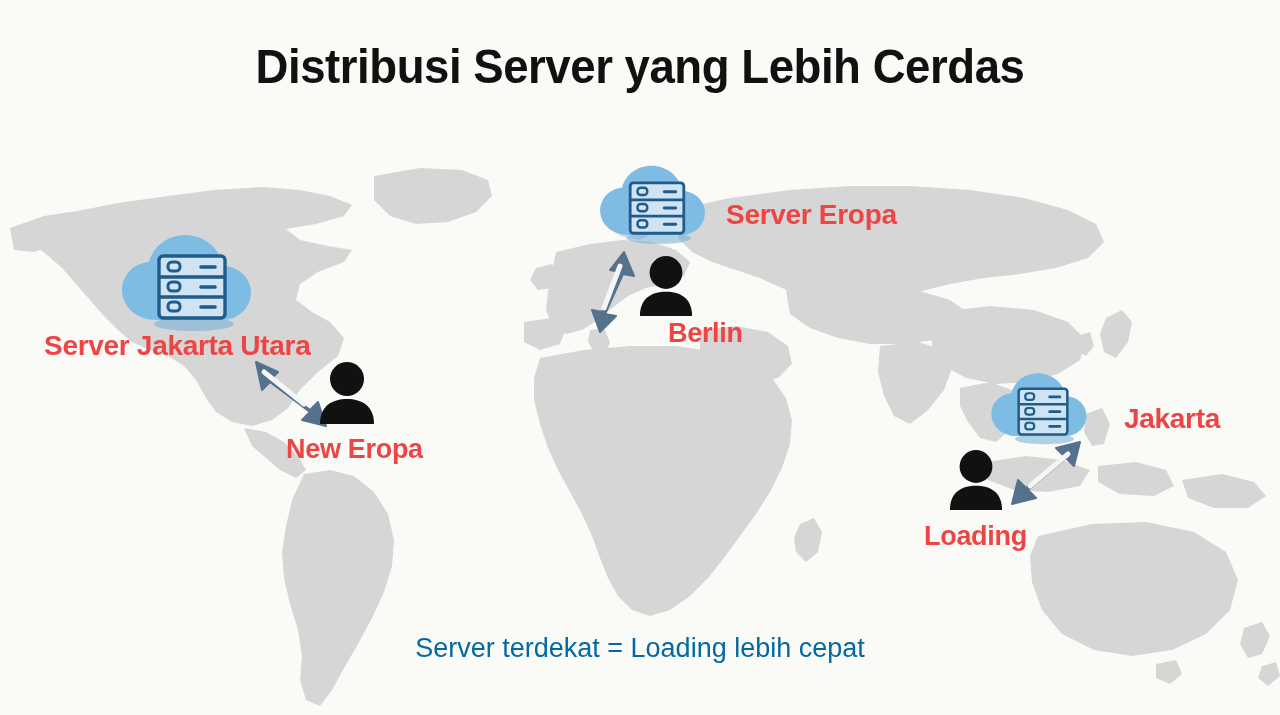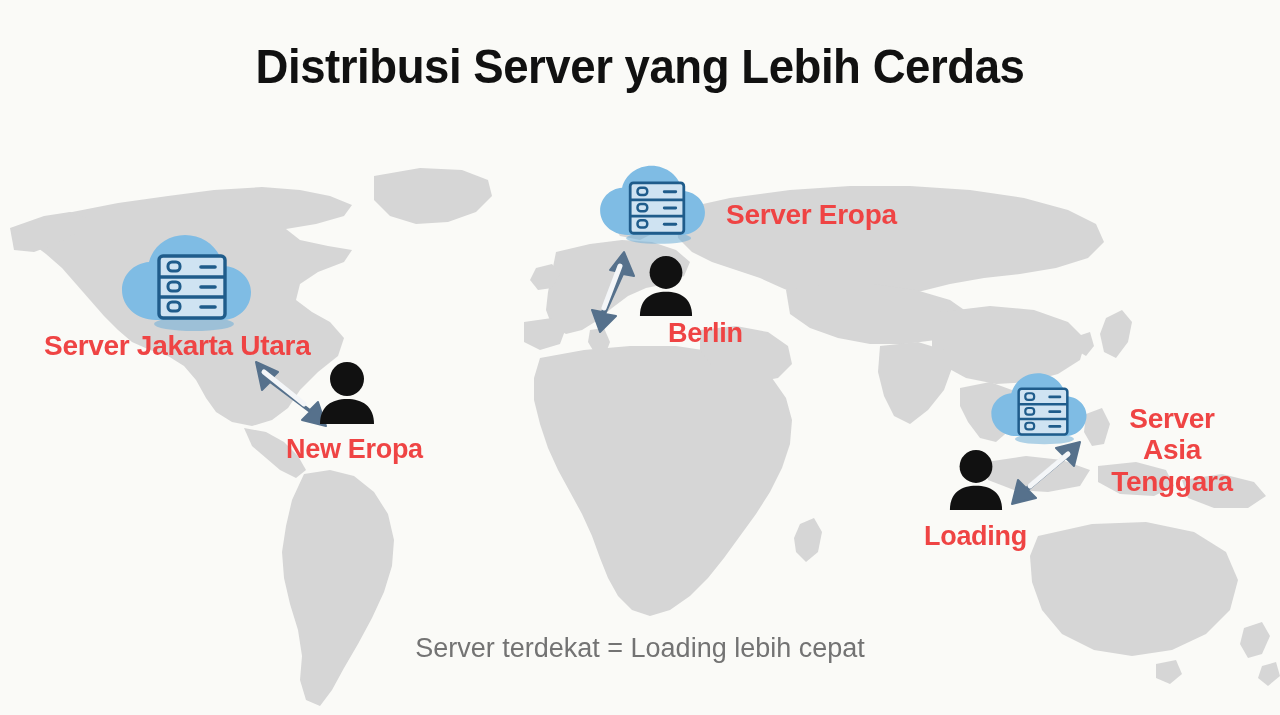--- a/index.html
+++ b/index.html
@@ -35,21 +35,21 @@
     white-space:nowrap;
   }
 
   
   #caption {
     position:absolute;
     top:633px; left:0; width:1280px;
     text-align:center;
     font-size:27px;
     font-weight:normal;
-    color:#737373;
+    color:#0369a1;
     white-space:nowrap;
   }
 
   
   .node { position:absolute; }
 
   .cloud-icon { position:absolute; }
 
   .label {
     position:absolute;
@@ -243,22 +243,21 @@
         <rect x="9" y="6" width="12" height="9" rx="4" fill="none" stroke="#1F5C8B" stroke-width="3"></rect>
         <rect x="9" y="26" width="12" height="9" rx="4" fill="none" stroke="#1F5C8B" stroke-width="3"></rect>
         <rect x="9" y="46" width="12" height="9" rx="4" fill="none" stroke="#1F5C8B" stroke-width="3"></rect>
         <line x1="42" y1="11" x2="56" y2="11" stroke="#1F5C8B" stroke-width="3.6" stroke-linecap="round"></line>
         <line x1="42" y1="31" x2="56" y2="31" stroke="#1F5C8B" stroke-width="3.6" stroke-linecap="round"></line>
         <line x1="42" y1="51" x2="56" y2="51" stroke="#1F5C8B" stroke-width="3.6" stroke-linecap="round"></line>
       </g>
     </svg>
 
     <div class="label server two-line" style="left:1082px; top:403px; width:180px; text-align:left;">
-      <span style="display:block; text-align:center;">Server</span>
-      <span style="display:block; text-align:center;">Asia Tenggara</span>
+      <span style="display:block; text-align:center;">Jakarta</span>
     </div>
 
     <svg class="arrow" style="left:1008px; top:440px;" width="80" height="68" viewBox="0 0 80 68" xmlns="http://www.w3.org/2000/svg">
       <path d="M72 2 L66 26 L58 18 L20 50 L28 58 L4 64 L10 40 L18 48 L56 16 L48 8 Z" fill="#56718C" stroke="#56718C" stroke-width="2" stroke-linejoin="round"></path>
       <path d="M60 14 L22 46" stroke="#F4F6F8" stroke-width="5" stroke-linecap="round"></path>
     </svg>
 
     <svg class="person" style="left:948px; top:450px;" width="56" height="60" viewBox="0 0 58 62" xmlns="http://www.w3.org/2000/svg">
       <circle cx="29" cy="17" r="17" fill="#111111"></circle>
       <path d="M2 62 C2 44 14 37 29 37 C44 37 56 44 56 62 Z" fill="#111111"></path>

